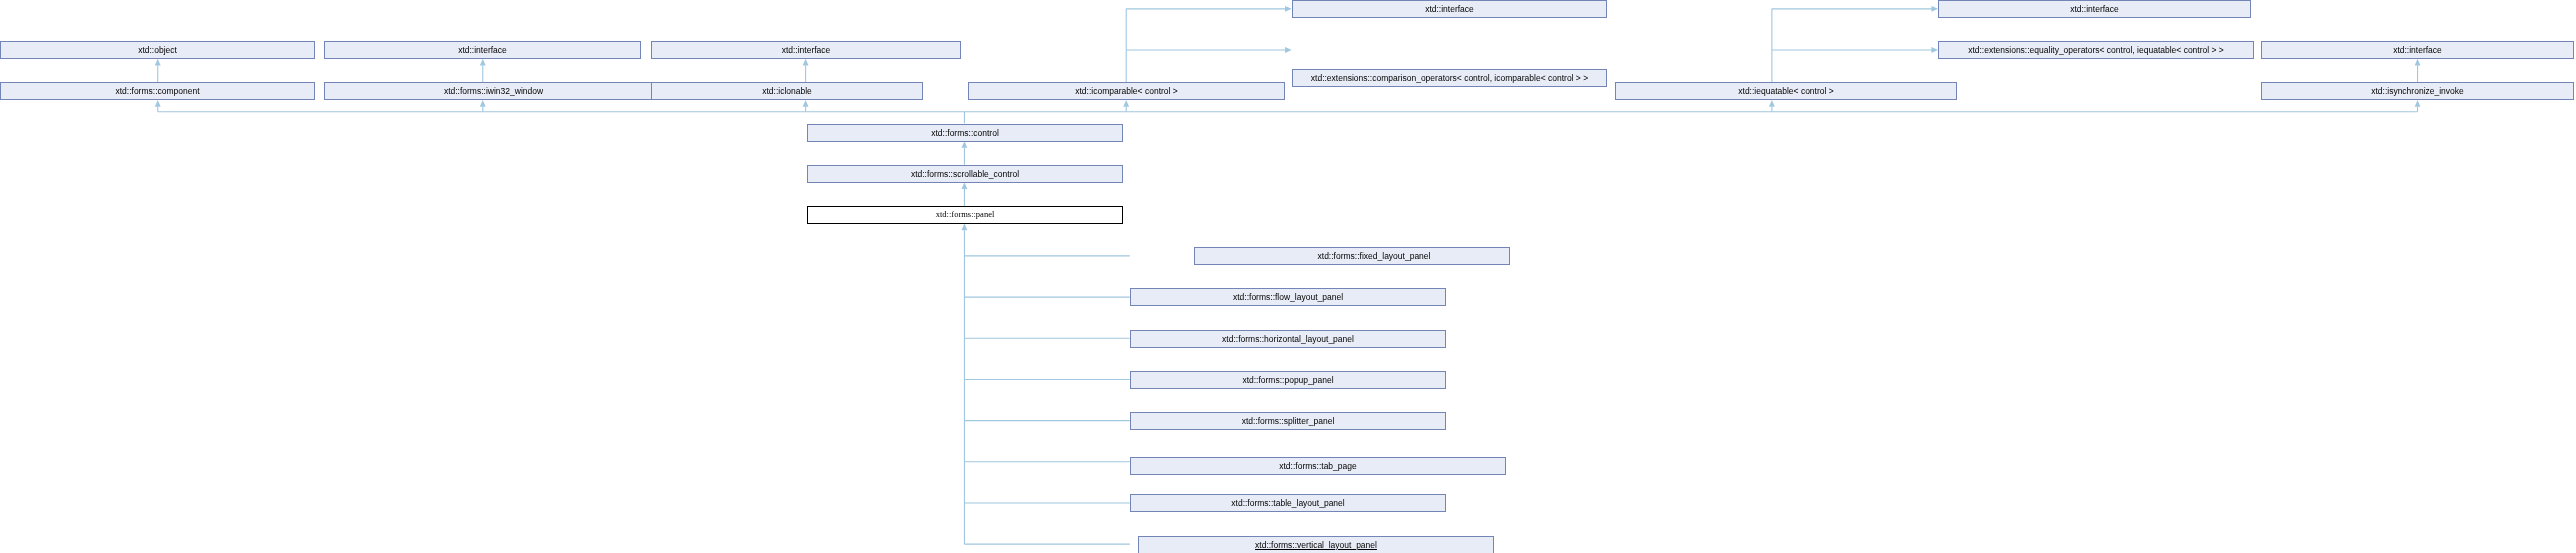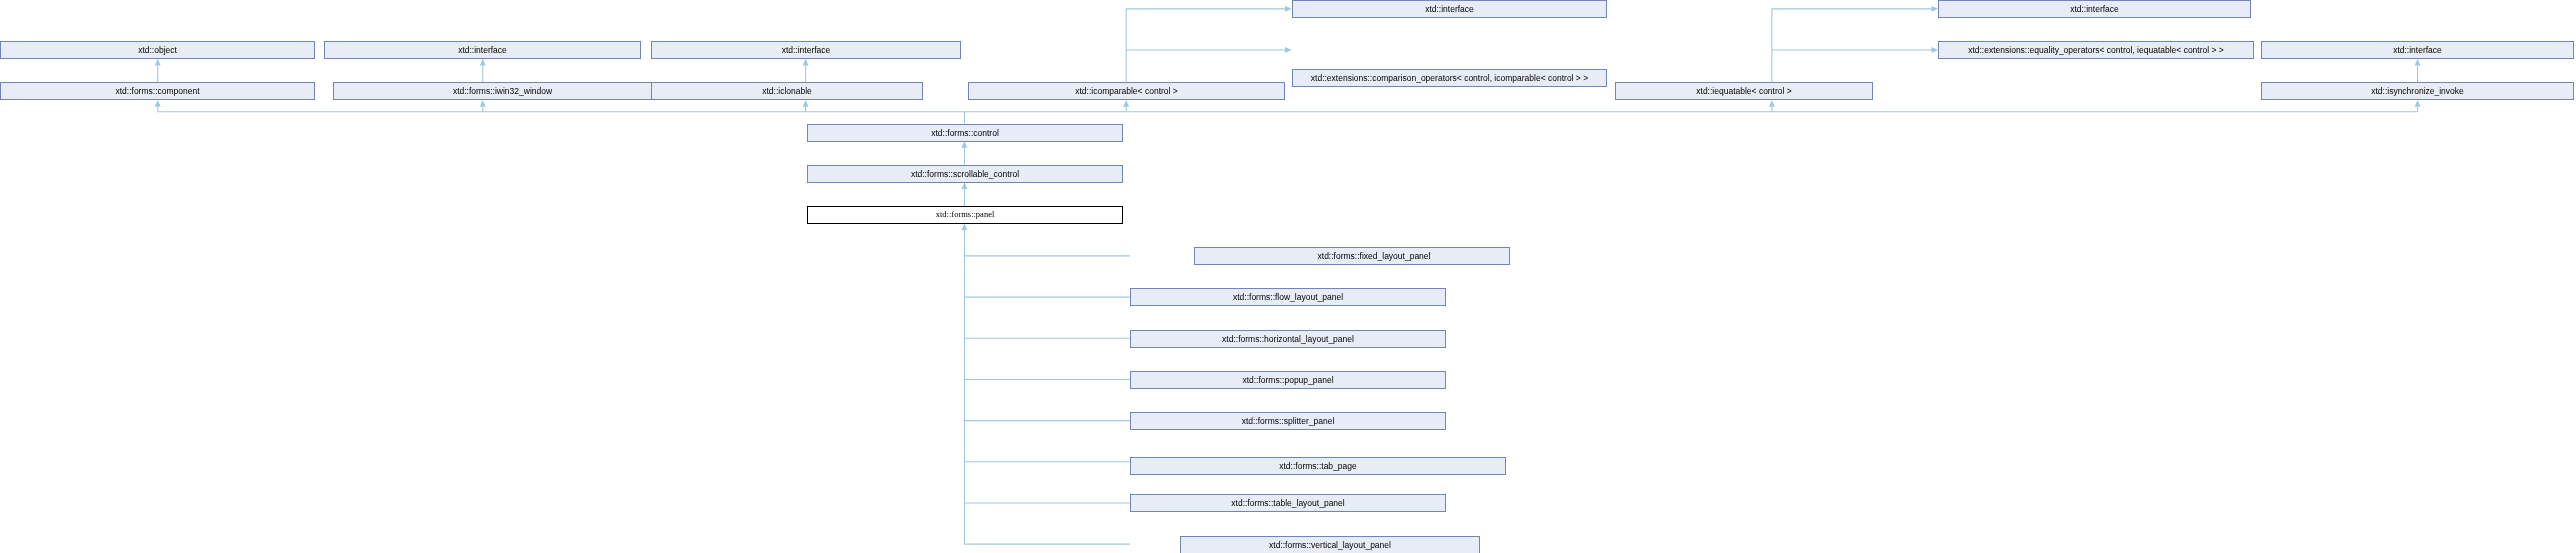--- a/index.html
+++ b/index.html
@@ -102,33 +102,33 @@
   <div class="node" style="left:1938px;top:0;width:313px;">xtd::interface</div>
 
   <div class="node" style="left:0;top:41px;width:315px;">xtd::object</div>
   <div class="node" style="left:324px;top:41px;width:317px;">xtd::interface</div>
   <div class="node" style="left:651px;top:41px;width:310px;">xtd::interface</div>
   <div class="node" style="left:1292px;top:41px;width:315px;margin-top:28px;">xtd::extensions::comparison_operators&lt; control, icomparable&lt; control &gt; &gt;</div>
   <div class="node" style="left:1938px;top:41px;width:316px;">xtd::extensions::equality_operators&lt; control, iequatable&lt; control &gt; &gt;</div>
   <div class="node" style="left:2261px;top:41px;width:313px;">xtd::interface</div>
 
   <div class="node" style="left:0;top:82px;width:315px;">xtd::forms::component</div>
-  <div class="node" style="left:324px;top:82px;width:339px;margin-left:9px;">xtd::forms::iwin32_window</div>
+  <div class="node" style="left:324px;top:82px;width:339px;">xtd::forms::iwin32_window</div>
   <div class="node" style="left:651px;top:82px;width:272px;">xtd::iclonable</div>
   <div class="node" style="left:968px;top:82px;width:317px;">xtd::icomparable&lt; control &gt;</div>
-  <div class="node" style="left:1615px;top:82px;width:258px;">xtd::iequatable&lt; control &gt;</div>
+  <div class="node" style="left:1615px;top:82px;width:342px;">xtd::iequatable&lt; control &gt;</div>
   <div class="node" style="left:2261px;top:82px;width:313px;">xtd::isynchronize_invoke</div>
 
   <div class="node" style="left:807px;top:124px;width:316px;">xtd::forms::control</div>
   <div class="node" style="left:807px;top:165px;width:316px;">xtd::forms::scrollable_control</div>
   <div class="node highlight" style="left:807px;top:206px;width:316px;">xtd::forms::panel</div>
 
   <div class="node" style="left:1194px;top:247px;width:316px;padding-left:44px;">xtd::forms::fixed_layout_panel</div>
   <div class="node" style="left:1130px;top:288px;width:316px;">xtd::forms::flow_layout_panel</div>
   <div class="node" style="left:1130px;top:330px;width:316px;">xtd::forms::horizontal_layout_panel</div>
   <div class="node" style="left:1130px;top:371px;width:316px;">xtd::forms::popup_panel</div>
   <div class="node" style="left:1130px;top:412px;width:316px;">xtd::forms::splitter_panel</div>
   <div class="node" style="left:1130px;top:457px;width:376px;">xtd::forms::tab_page</div>
   <div class="node" style="left:1130px;top:494px;width:316px;">xtd::forms::table_layout_panel</div>
-  <div class="node" style="left:1180px;top:536px;width:300px;">xtd::forms::vertical_layout_panel</div>
+  <div class="node" style="left:1138px;top:536px;width:356px;text-decoration:underline;">xtd::forms::vertical_layout_panel</div>
 
 </div>
 
 
 </body></html>

